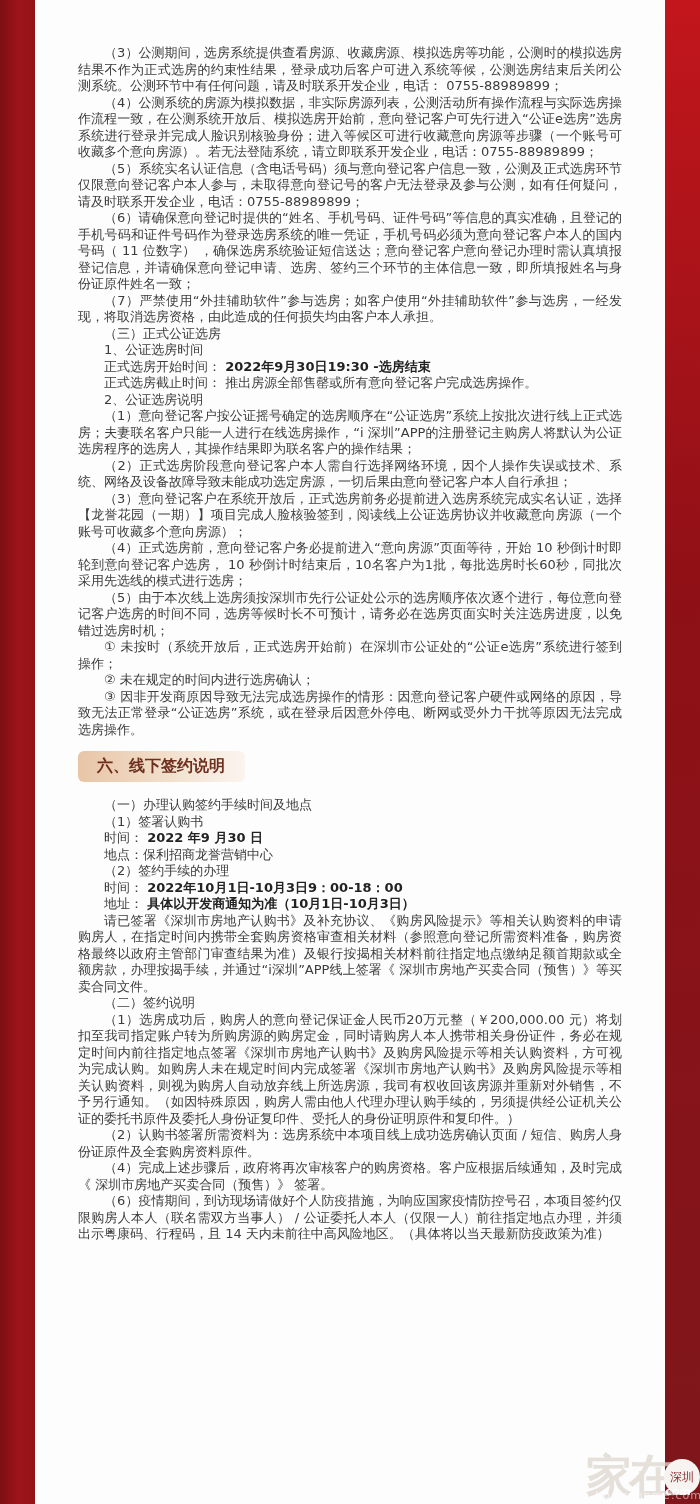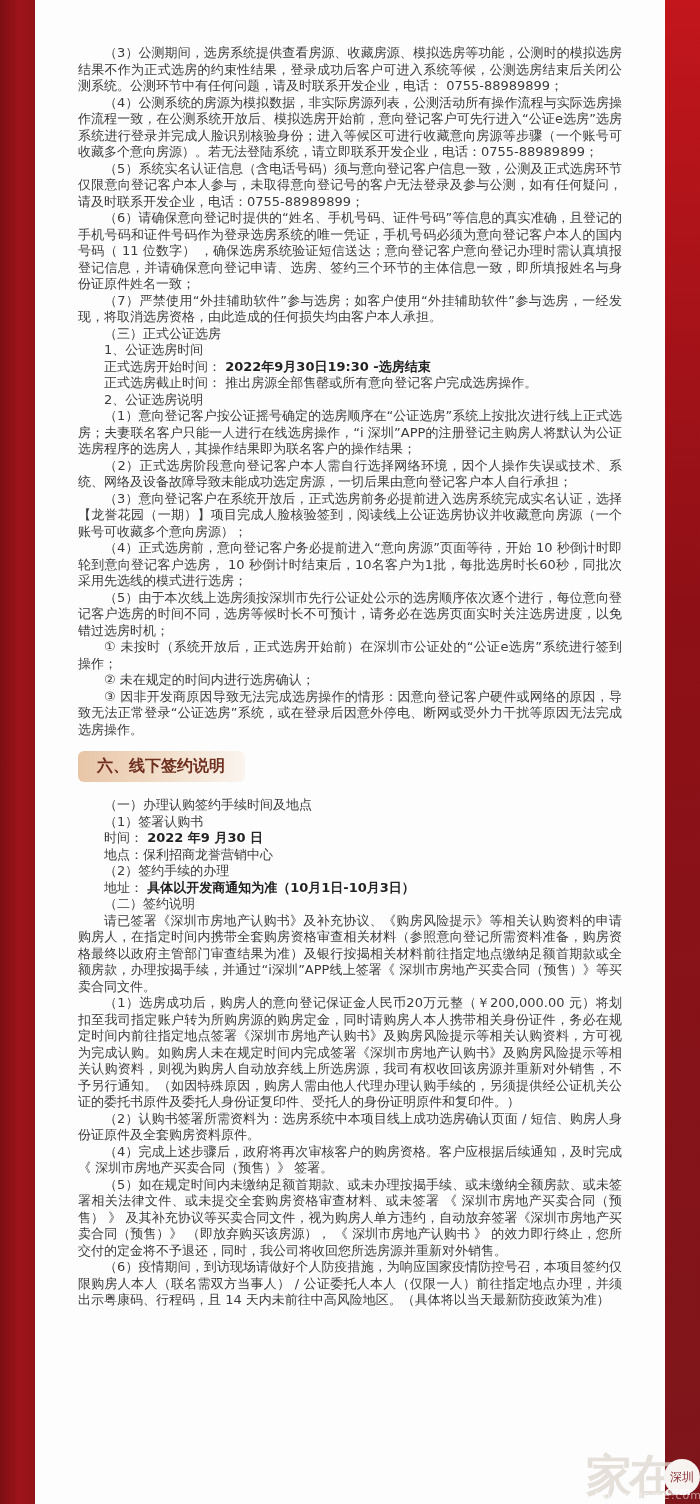--- a/index.html
+++ b/index.html
@@ -81,27 +81,27 @@
       <div class="para"><span>（5）由于本次线上选房须按深圳市先行公证处公示的选房顺序依次逐个进行，每位意向登记客户选房的时间不同，选房等候时长不可预计，请务必在选房页面实时关注选房进度，以免错过选房时机；</span></div>
       <div class="para"><span>① 未按时（系统开放后，正式选房开始前）在深圳市公证处的“公证e选房”系统进行签到操作；</span></div>
       <div class="para"><span>② 未在规定的时间内进行选房确认；</span></div>
       <div class="para"><span>③ 因非开发商原因导致无法完成选房操作的情形：因意向登记客户硬件或网络的原因，导致无法正常登录“公证选房”系统，或在登录后因意外停电、断网或受外力干扰等原因无法完成选房操作。</span></div>
       <div class="band">六、线下签约说明</div>
       <div class="para"><span>（一）办理认购签约手续时间及地点</span></div>
       <div class="para"><span>（1）签署认购书</span></div>
       <div class="para"><span>时间： </span><b>2022 年9 月30 日</b></div>
       <div class="para"><span>地点：保利招商龙誉营销中心</span></div>
       <div class="para"><span>（2）签约手续的办理</span></div>
+      <div class="para"><span>时间： </span><b>2022年10月1日-10月3日9：00-18：00</b></div>
       <div class="para"><span>地址： </span><b>具体以开发商通知为准（10月1日-10月3日）</b></div>
+      <div class="para"><span>请已签署《深圳市房地产认购书》及补充协议、《购房风险提示》等相关认购资料的申请购房人，在指定时间内携带全套购房资格审查相关材料（参照意向登记所需资料准备，购房资格最终以政府主管部门审查结果为准）及银行按揭相关材料前往指定地点缴纳足额首期款或全额房款，办理按揭手续，并通过“i深圳”APP线上签署《 深圳市房地产买卖合同（预售）》等买卖合同文件。</span></div>
       <div class="para"><span>（二）签约说明</span></div>
-      <div class="para"><span>请已签署《深圳市房地产认购书》及补充协议、《购房风险提示》等相关认购资料的申请购房人，在指定时间内携带全套购房资格审查相关材料（参照意向登记所需资料准备，购房资格最终以政府主管部门审查结果为准）及银行按揭相关材料前往指定地点缴纳足额首期款或全额房款，办理按揭手续，并通过“i深圳”APP线上签署《 深圳市房地产买卖合同（预售）》等买卖合同文件。</span></div>
       <div class="para"><span>（1）选房成功后，购房人的意向登记保证金人民币20万元整（￥200,000.00 元）将划扣至我司指定账户转为所购房源的购房定金，同时请购房人本人携带相关身份证件，务必在规定时间内前往指定地点签署《深圳市房地产认购书》及购房风险提示等相关认购资料，方可视为完成认购。如购房人未在规定时间内完成签署《深圳市房地产认购书》及购房风险提示等相关认购资料，则视为购房人自动放弃线上所选房源，我司有权收回该房源并重新对外销售，不予另行通知。（如因特殊原因，购房人需由他人代理办理认购手续的，另须提供经公证机关公证的委托书原件及委托人身份证复印件、受托人的身份证明原件和复印件。）</span></div>
       <div class="para"><span>（2）认购书签署所需资料为：选房系统中本项目线上成功选房确认页面 / 短信、购房人身份证原件及全套购房资料原件。</span></div>
       <div class="para"><span>（4）完成上述步骤后，政府将再次审核客户的购房资格。客户应根据后续通知，及时完成《 深圳市房地产买卖合同（预售）》 签署。</span></div>
-      <div class="para"><span>（5）如在规定时间内未缴纳足额首期款、或未办理按揭手续、或未缴纳全额房款、或未签署相关法律文件、或未提交全套购房资格审查材料、或未签署 《 深圳市房地产买卖合同（预售） 》 及其补充协议等买卖合同文件，视为购房人单方违约，自动放弃签署《深圳市房地产买卖合同（预售）》 （即放弃购买该房源）， 《 深圳市房地产认购书 》 的效力即行终止，您所交付的定金将不予退还，同时，我公司将收回您所选房源并重新对外销售。</span></div>
       <div class="para"><span>（6）疫情期间，到访现场请做好个人防疫措施，为响应国家疫情防控号召，本项目签约仅限购房人本人（联名需双方当事人） / 公证委托人本人（仅限一人）前往指定地点办理，并须出示粤康码、行程码，且 14 天内未前往中高风险地区。（具体将以当天最新防疫政策为准）</span></div>
     </div>
 </div>
 
 <div class="watermark">
   <div class="wm-big">家在</div>
   <div class="wm-circle">深圳</div>
   <div class="wm-com">.com</div>
   <div class="wm-url">bbs.szhome.com</div>
 </div>

